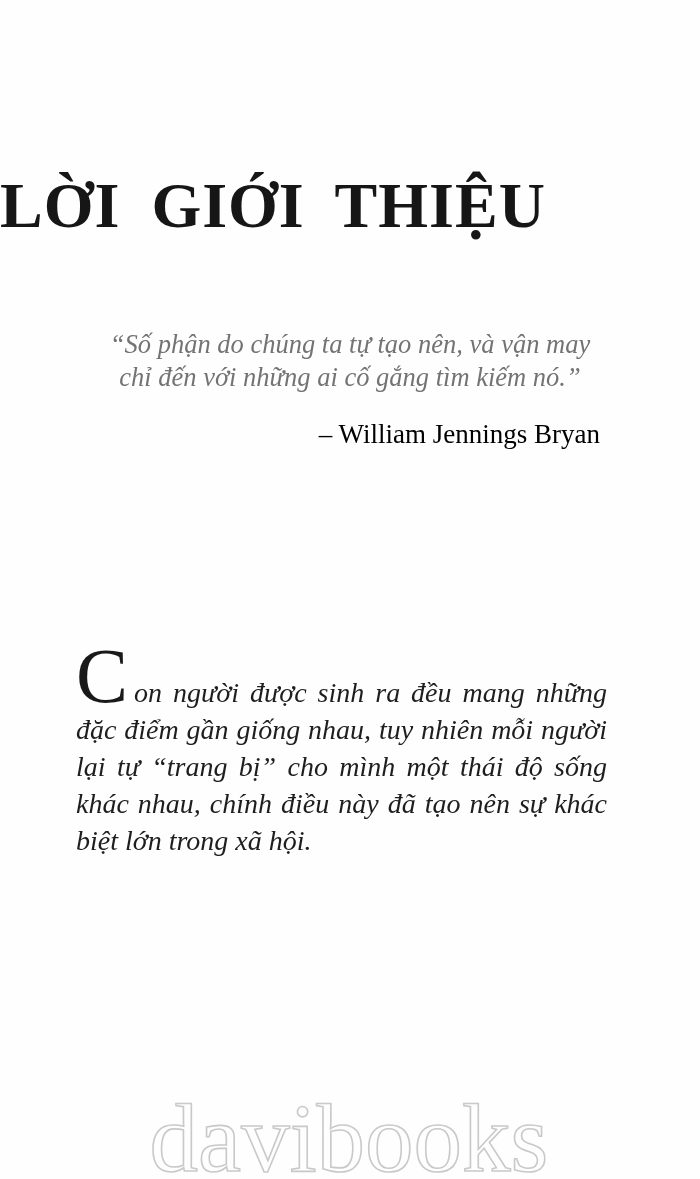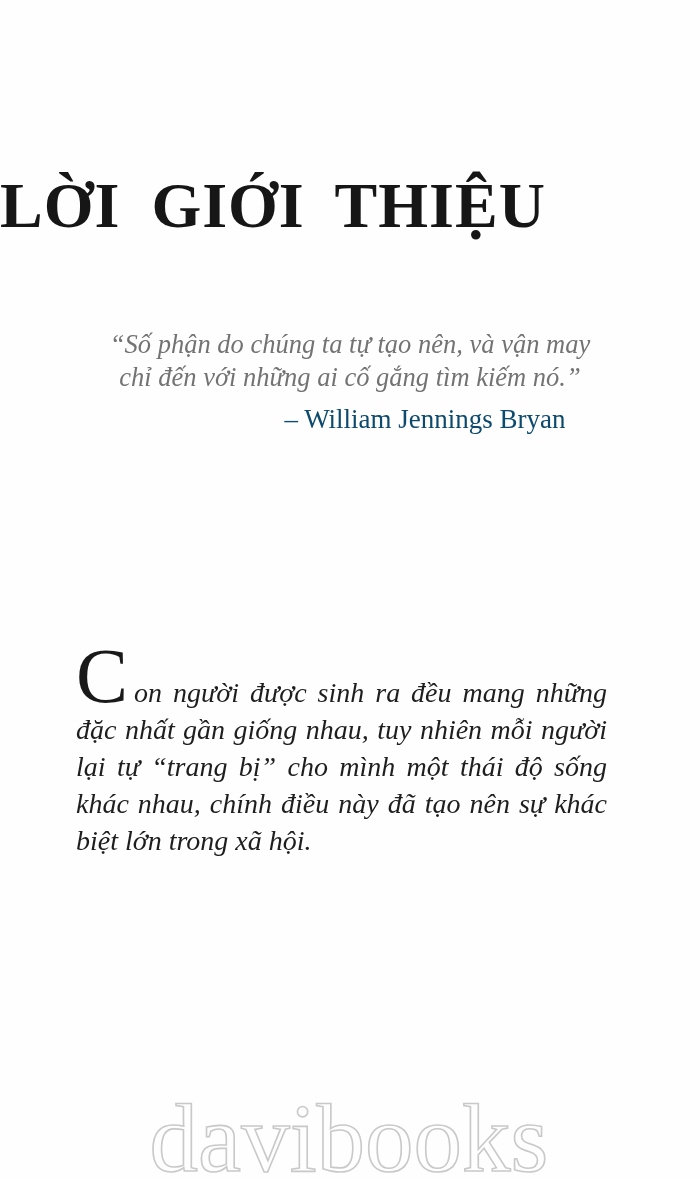--- a/index.html
+++ b/index.html
@@ -35,27 +35,27 @@
     left: 97px;
     width: 506px;
     font-style: italic;
     font-size: 26.5px;
     line-height: 33px;
     text-align: center;
     color: #737373;
   }
   .epigraph-attribution {
     position: absolute;
-    top: 403px;
+    top: 418px;
     left: 250px;
     width: 350px;
-    text-align: center;
+    text-align: right;
     font-size: 27px;
     line-height: 32px;
-    color: #0c4a6e;
+    color: #000000;
   }
   .body-text {
     position: absolute;
     top: 674px;
     left: 76px;
     width: 531px;
     font-style: italic;
     font-size: 28px;
     line-height: 37px;
     text-align: justify;
@@ -112,21 +112,21 @@
 
 <div class="page">
 
   <h1 class="chapter-title">LỜI GIỚI THIỆU</h1>
 
   <div class="epigraph">“Số phận do chúng ta tự tạo nên, và vận may chỉ đến với những ai cố gắng tìm kiếm nó.”</div>
 
   <div class="epigraph-attribution">– William Jennings Bryan</div>
 
   <div class="body-text">
-    <p class="para-1"><span class="drop-cap">C</span><span>on người được sinh ra đều mang những đặc nhất gần giống nhau, tuy nhiên mỗi người lại tự “trang bị” cho mình một thái độ sống khác nhau, chính điều này đã tạo nên sự khác biệt lớn trong xã hội.</span></p>
+    <p class="para-1"><span class="drop-cap">C</span><span>on người được sinh ra đều mang những đặc điểm gần giống nhau, tuy nhiên mỗi người lại tự “trang bị” cho mình một thái độ sống khác nhau, chính điều này đã tạo nên sự khác biệt lớn trong xã hội.</span></p>
   </div>
 
   <div class="watermark">
     <div class="wm-brand">davibooks</div>
     <div class="wm-tagline">Khát vọng tri thức</div>
   </div>
 
 </div>
 
 </body></html>

